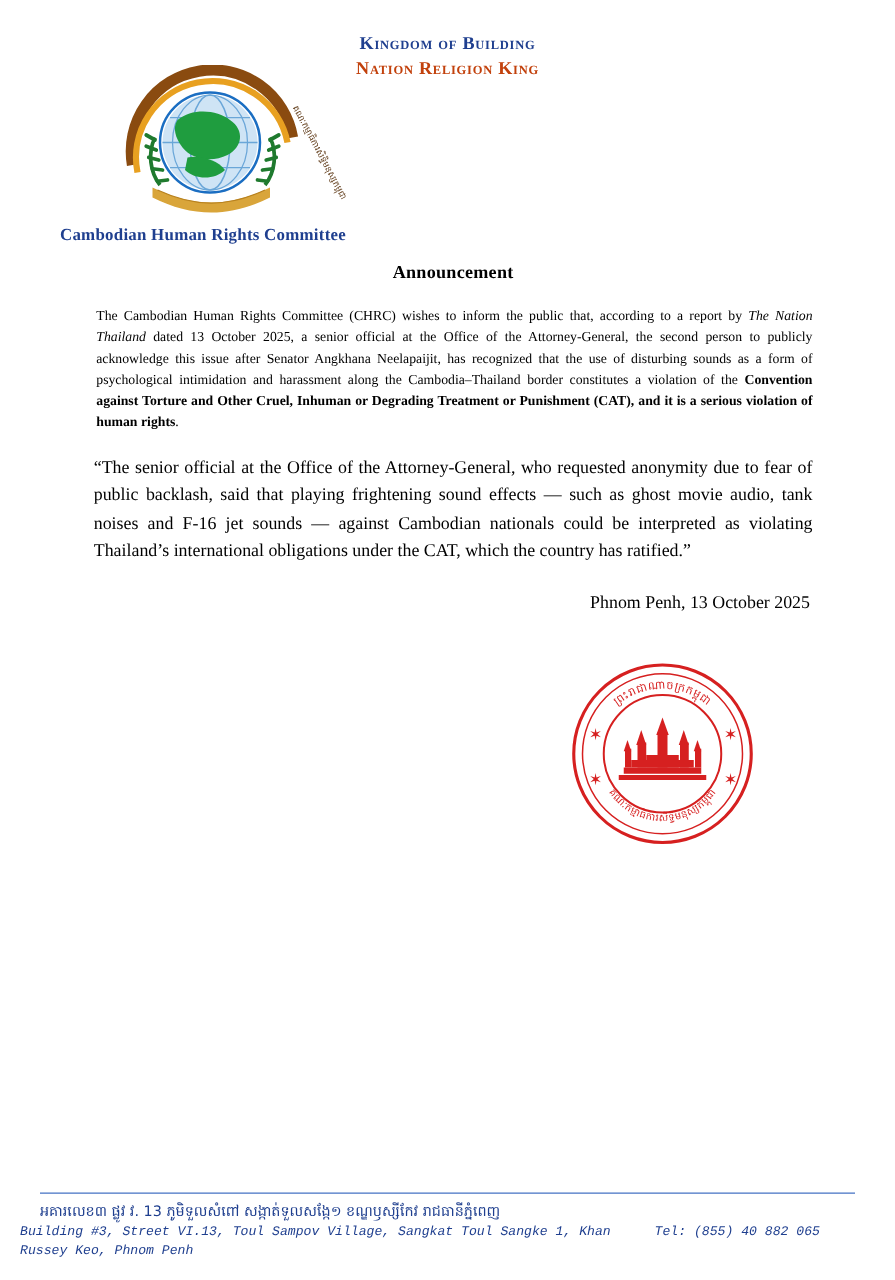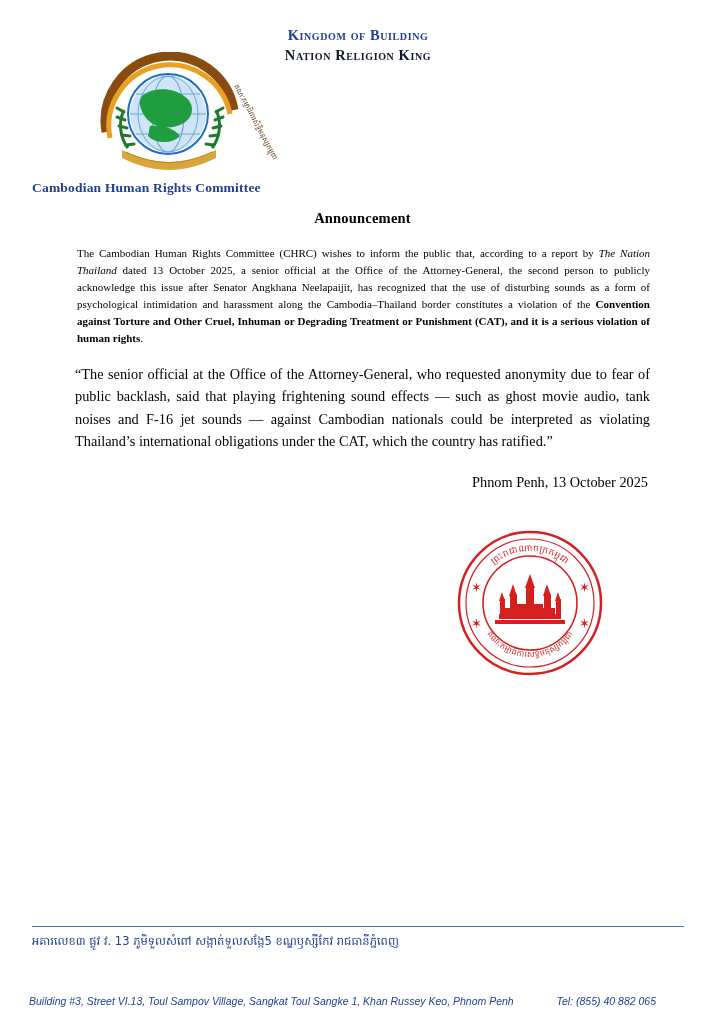--- a/index.html
+++ b/index.html
@@ -35,37 +35,37 @@
     letter-spacing: 0.6px;
     color: #1f3f8f;
     line-height: 1.35;
   }
   .kingdom-line2 {
     font-family: "Liberation Serif", serif;
     font-variant: small-caps;
     font-weight: bold;
     font-size: 14.5px;
     letter-spacing: 0.6px;
-    color: #0f172a;
+    color: #c2410c;
     line-height: 1.35;
   }
 
   
   .logo-wrap {
     position: absolute;
     left: 84px;
     top: 52px;
     width: 230px;
     height: 130px;
   }
   .logo-svg { display: block; }
 
   .org-name {
     position: absolute;
-    left: 32px;
+    left: 48px;
     top: 180px;
     font-family: "Liberation Serif", serif;
     font-weight: bold;
     font-size: 13.5px;
     color: #1f3f8f;
     letter-spacing: 0.2px;
   }
 
   
   .content {
@@ -129,30 +129,29 @@
   }
   .footer-kh {
     text-align: left;
     padding-left: 32px;
     font-family: "DejaVu Sans", sans-serif;
     font-size: 11.5px;
     color: #1f3f8f;
     line-height: 1.5;
   }
   .footer-en {
-    padding-left: 29px;
+    padding-left: 16px;
     padding-right: 32px;
-    font-family: Liberation Sans, sans-serif;
+    font-family: Liberation Mono, monospace;
     font-style: italic;
     font-size: 10.5px;
     color: #1f3f8f;
     display: flex;
     justify-content: space-between;
     line-height: 1.5;
-    margin-top: 44px;
   }
   .footer-tel {
     white-space: nowrap;
     padding-right: 28px;
   }
 </style>
 </head>
 <body>
 
 <div class="page">
@@ -242,20 +241,20 @@
         <path d="M103,64 l3,9 h-6 Z"></path>
         <rect x="101" y="71" width="5" height="15"></rect>
         <rect x="62" y="76" width="26" height="10"></rect>
         <rect x="50" y="80" width="50" height="6"></rect>
       </g>
     </svg>
   </div>
 
   <div class="footer">
     <div class="footer-rule"></div>
-    <div class="footer-kh">អគារលេខ៣ ផ្លូវ វ. 13 ភូមិទួលសំពៅ សង្កាត់ទួលសង្កែ5 ខណ្ឌឫស្សីកែវ រាជធានីភ្នំពេញ</div>
+    <div class="footer-kh">អគារលេខ៣ ផ្លូវ វ. 13 ភូមិទួលសំពៅ សង្កាត់ទួលសង្កែ១ ខណ្ឌឫស្សីកែវ រាជធានីភ្នំពេញ</div>
     <div class="footer-en">
       <span>Building #3, Street VI.13, Toul Sampov Village, Sangkat Toul Sangke 1, Khan Russey Keo, Phnom Penh</span>
       <span class="footer-tel">Tel: (855) 40 882 065</span>
     </div>
   </div>
 
 </div>
 
 </body></html>

